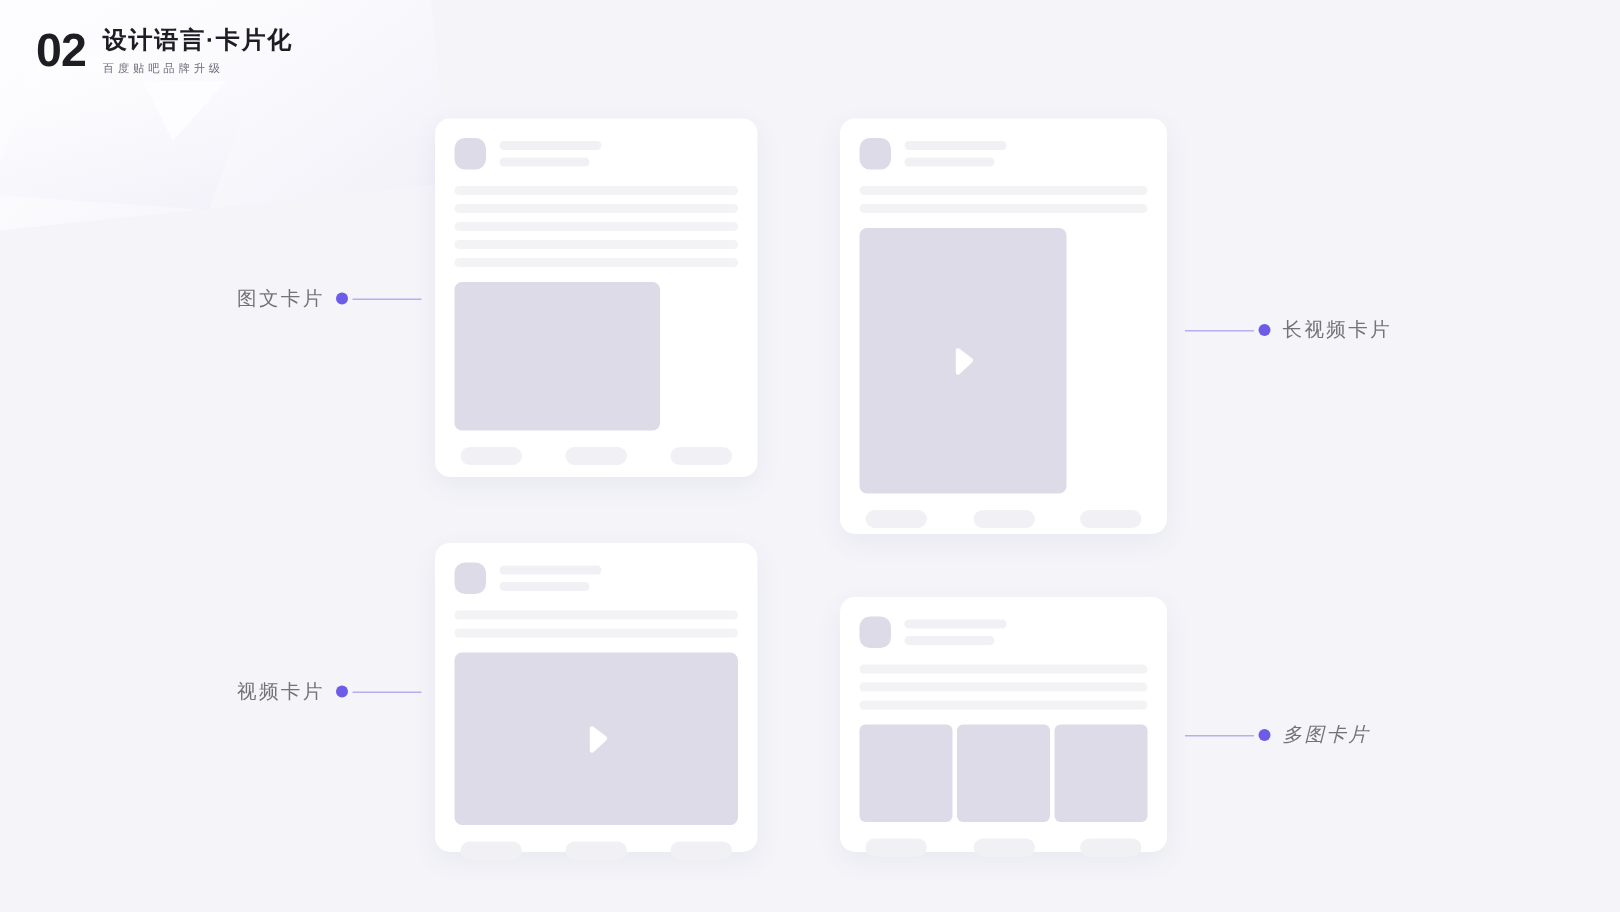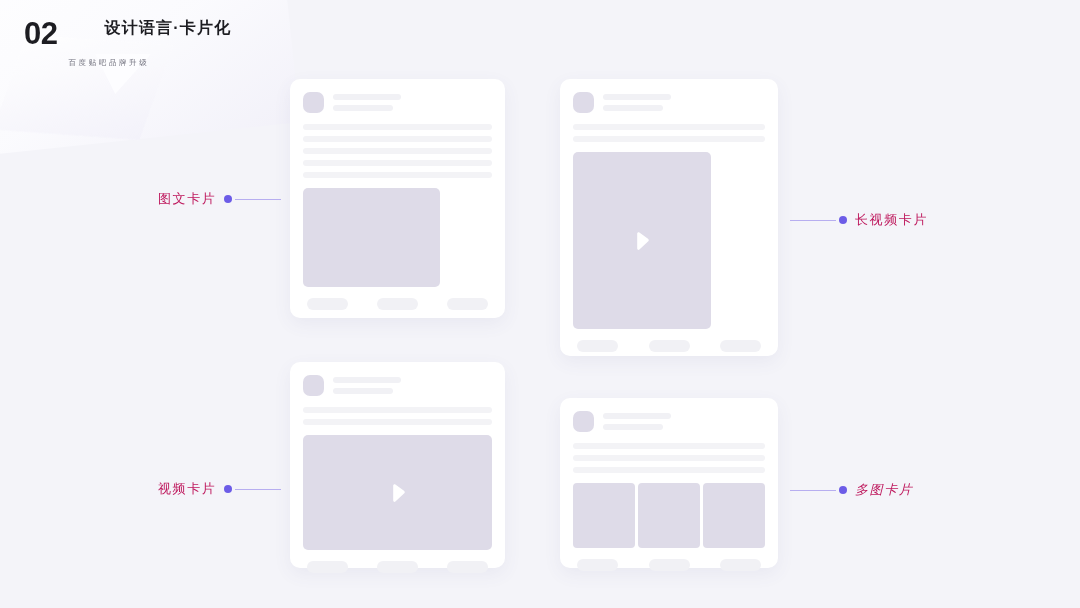--- a/index.html
+++ b/index.html
@@ -70,40 +70,39 @@
   .header-texts {
     margin-left: 11px;
     padding-top: 1px;
   }
   .header-title {
     font-size: 16px;
     line-height: 18px;
     font-weight: 700;
     color: #1d1d22;
     letter-spacing: 1.2px;
-    margin-left: 36px;
   }
   .header-sub {
-    margin-top: 21px;
+    margin-top: 4px;
     font-size: 7.5px;
     line-height: 9px;
     color: #6d6d7a;
     letter-spacing: 2.6px;
   }
 
   
   .connector {
     position: absolute;
     display: flex;
     align-items: center;
     z-index: 4;
   }
   .connector-label {
     font-size: 13px;
-    color: #be185d;
+    color: #737373;
     letter-spacing: 1.6px;
     white-space: nowrap;
   }
   .connector-dot {
     width: 8px;
     height: 8px;
     border-radius: 50%;
     background: #6c5ce7;
     flex: 0 0 auto;
   }
@@ -244,21 +243,21 @@
   <span class="connector-dot"></span>
   <span class="connector-line" style="width:46px;"></span>
 </div>
 
 <div class="connector right" style="left:790px; top:211px;">
   <span class="connector-line" style="width:46px;"></span>
   <span class="connector-dot"></span>
   <span class="connector-label">长视频卡片</span>
 </div>
 
-<div class="connector left" style="left:158px; top:480px;font-family:Liberation Mono, monospace;">
+<div class="connector left" style="left:158px; top:452px;font-family:Liberation Mono, monospace;">
   <span class="connector-label">视频卡片</span>
   <span class="connector-dot"></span>
   <span class="connector-line" style="width:46px;"></span>
 </div>
 
 <div class="connector right" style="left:790px; top:481px;font-style:italic;">
   <span class="connector-line" style="width:46px;"></span>
   <span class="connector-dot"></span>
   <span class="connector-label">多图卡片</span>
 </div>

